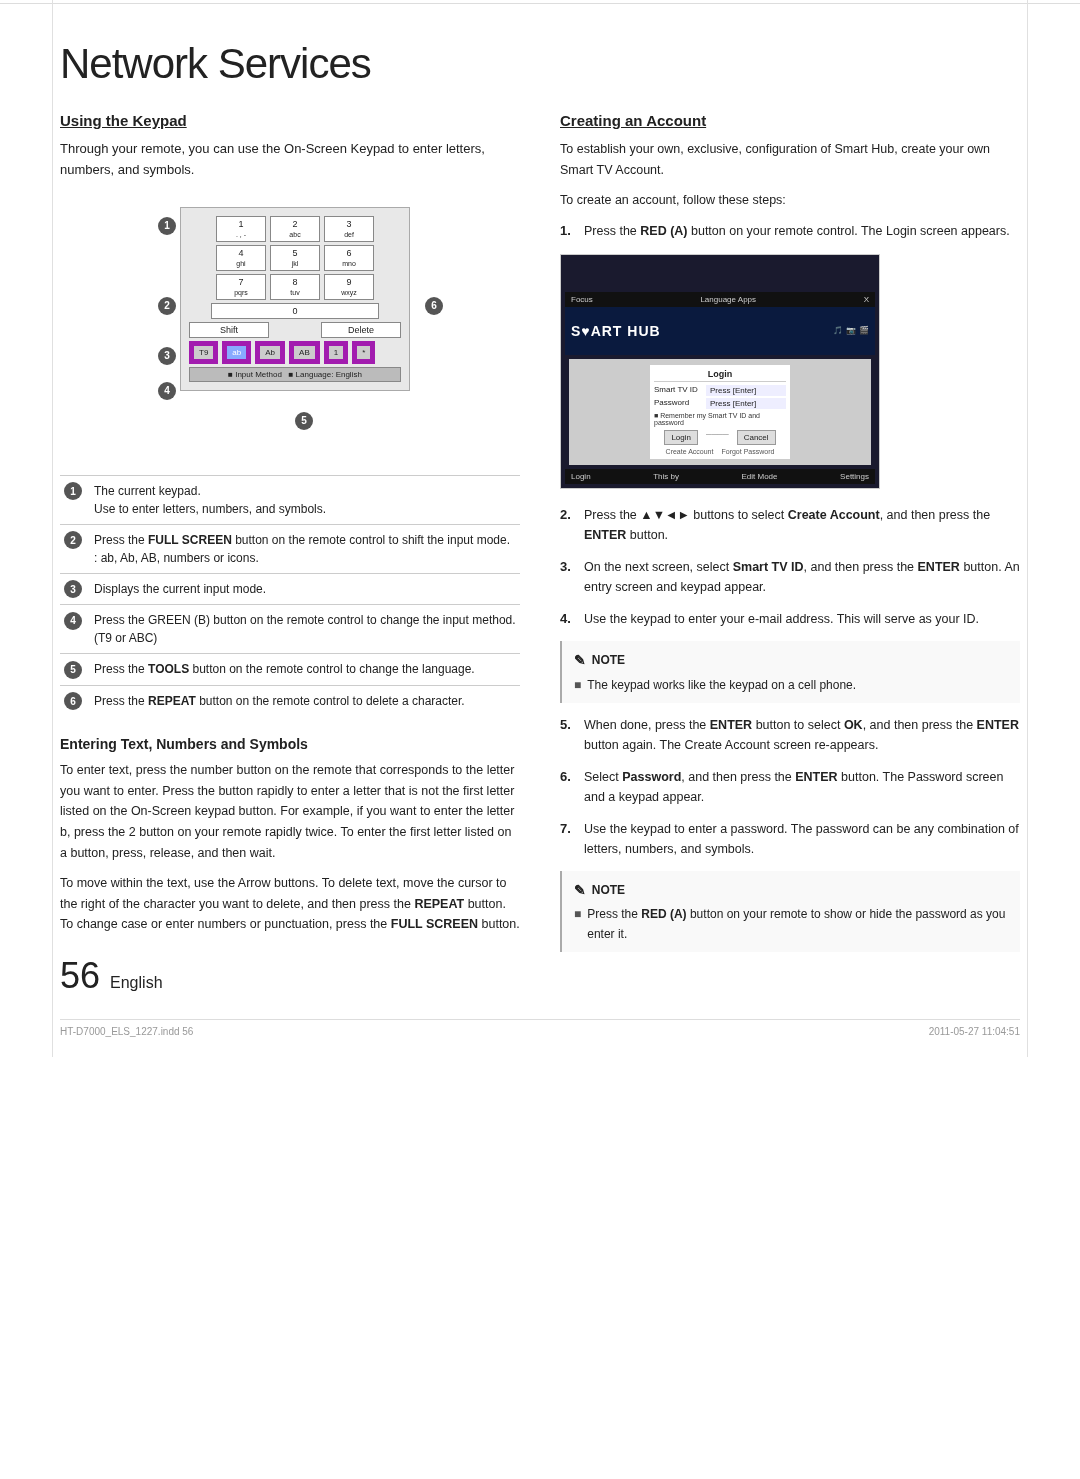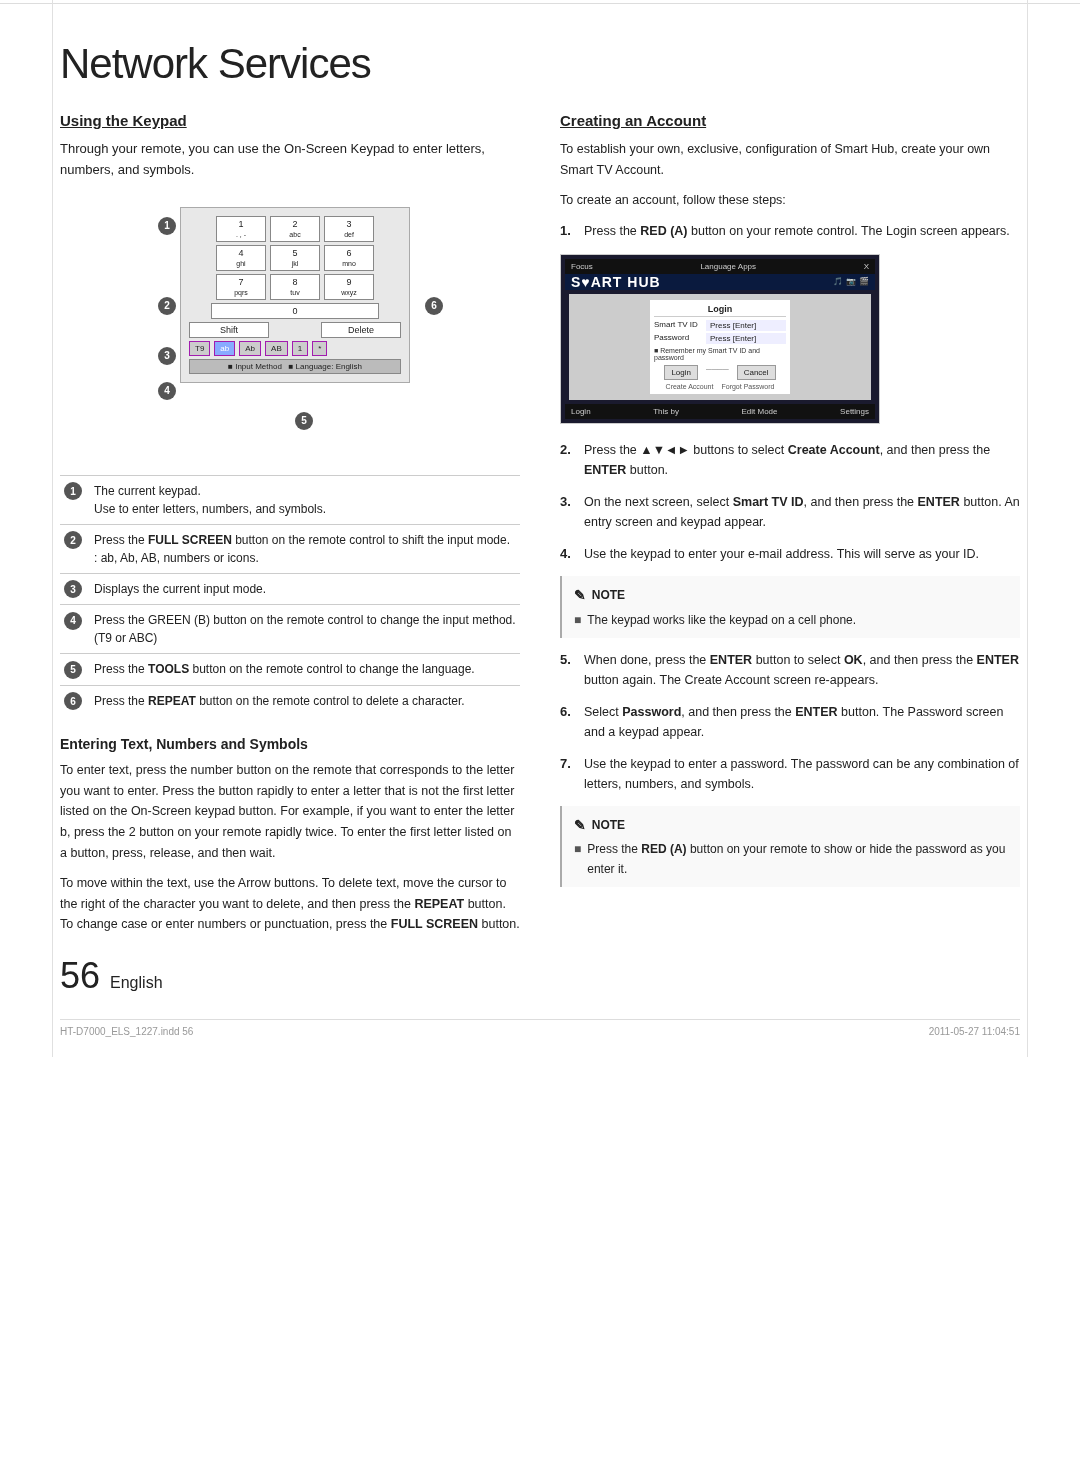--- a/index.html
+++ b/index.html
@@ -83,21 +83,21 @@
     .kp-btn.shift { min-width: 60px; }
     .kp-btn.del { min-width: 60px; }
     .kp-mode-row {
       display: flex;
       gap: 4px;
       justify-content: flex-start;
       margin-top: 2px;
     }
     .kp-mode-btn {
       background: #ccc;
-      border: 1px solid #a21caf;
+      border: 5px solid #a21caf;
       font-size: 8px;
       padding: 2px 5px;
     }
     .kp-bottom {
       background: #bbb;
       border: 1px solid #888;
       font-size: 8px;
       padding: 2px 5px;
       margin-top: 3px;
       text-align: center;
@@ -209,20 +209,21 @@
       margin: 10px 0 16px 0;
       padding: 4px;
     }
     .sh-header {
       background: #111;
       display: flex;
       justify-content: space-between;
       padding: 3px 6px;
       font-size: 8px;
       color: #ccc;
+      margin-top: 33px;
     }
     .sh-login-box {
       background: #fff;
       color: #222;
       width: 140px;
       margin: 0 auto;
       font-size: 9px;
       padding: 4px;
     }
     .sh-login-title {
@@ -432,21 +433,21 @@
           <span>Press the <b>RED (A)</b> button on your remote control. The Login screen appears.</span>
         </li>
       </ol>
 
       <div class="smarthub-mockup">
         <div class="sh-header">
           <span>Focus</span>
           <span>Language Apps</span>
           <span>X</span>
         </div>
-        <div style="display:flex; align-items:center; padding:0 6px; background:#0a1a3e;">
+        <div style="display:flex; align-items:center; padding:16px 6px; background:#0a1a3e;">
           <span style="font-size:14px; font-weight:bold; color:#fff; letter-spacing:1px;">S♥ART HUB</span>
           <div style="margin-left:auto; display:flex; gap:3px;">
             <span style="font-size:8px; color:#ccc;">🎵</span>
             <span style="font-size:8px; color:#ccc;">📷</span>
             <span style="font-size:8px; color:#ccc;">🎬</span>
           </div>
         </div>
 
         <div style="background:#ccc; padding:6px; margin:4px;">
           <div class="sh-login-box">

